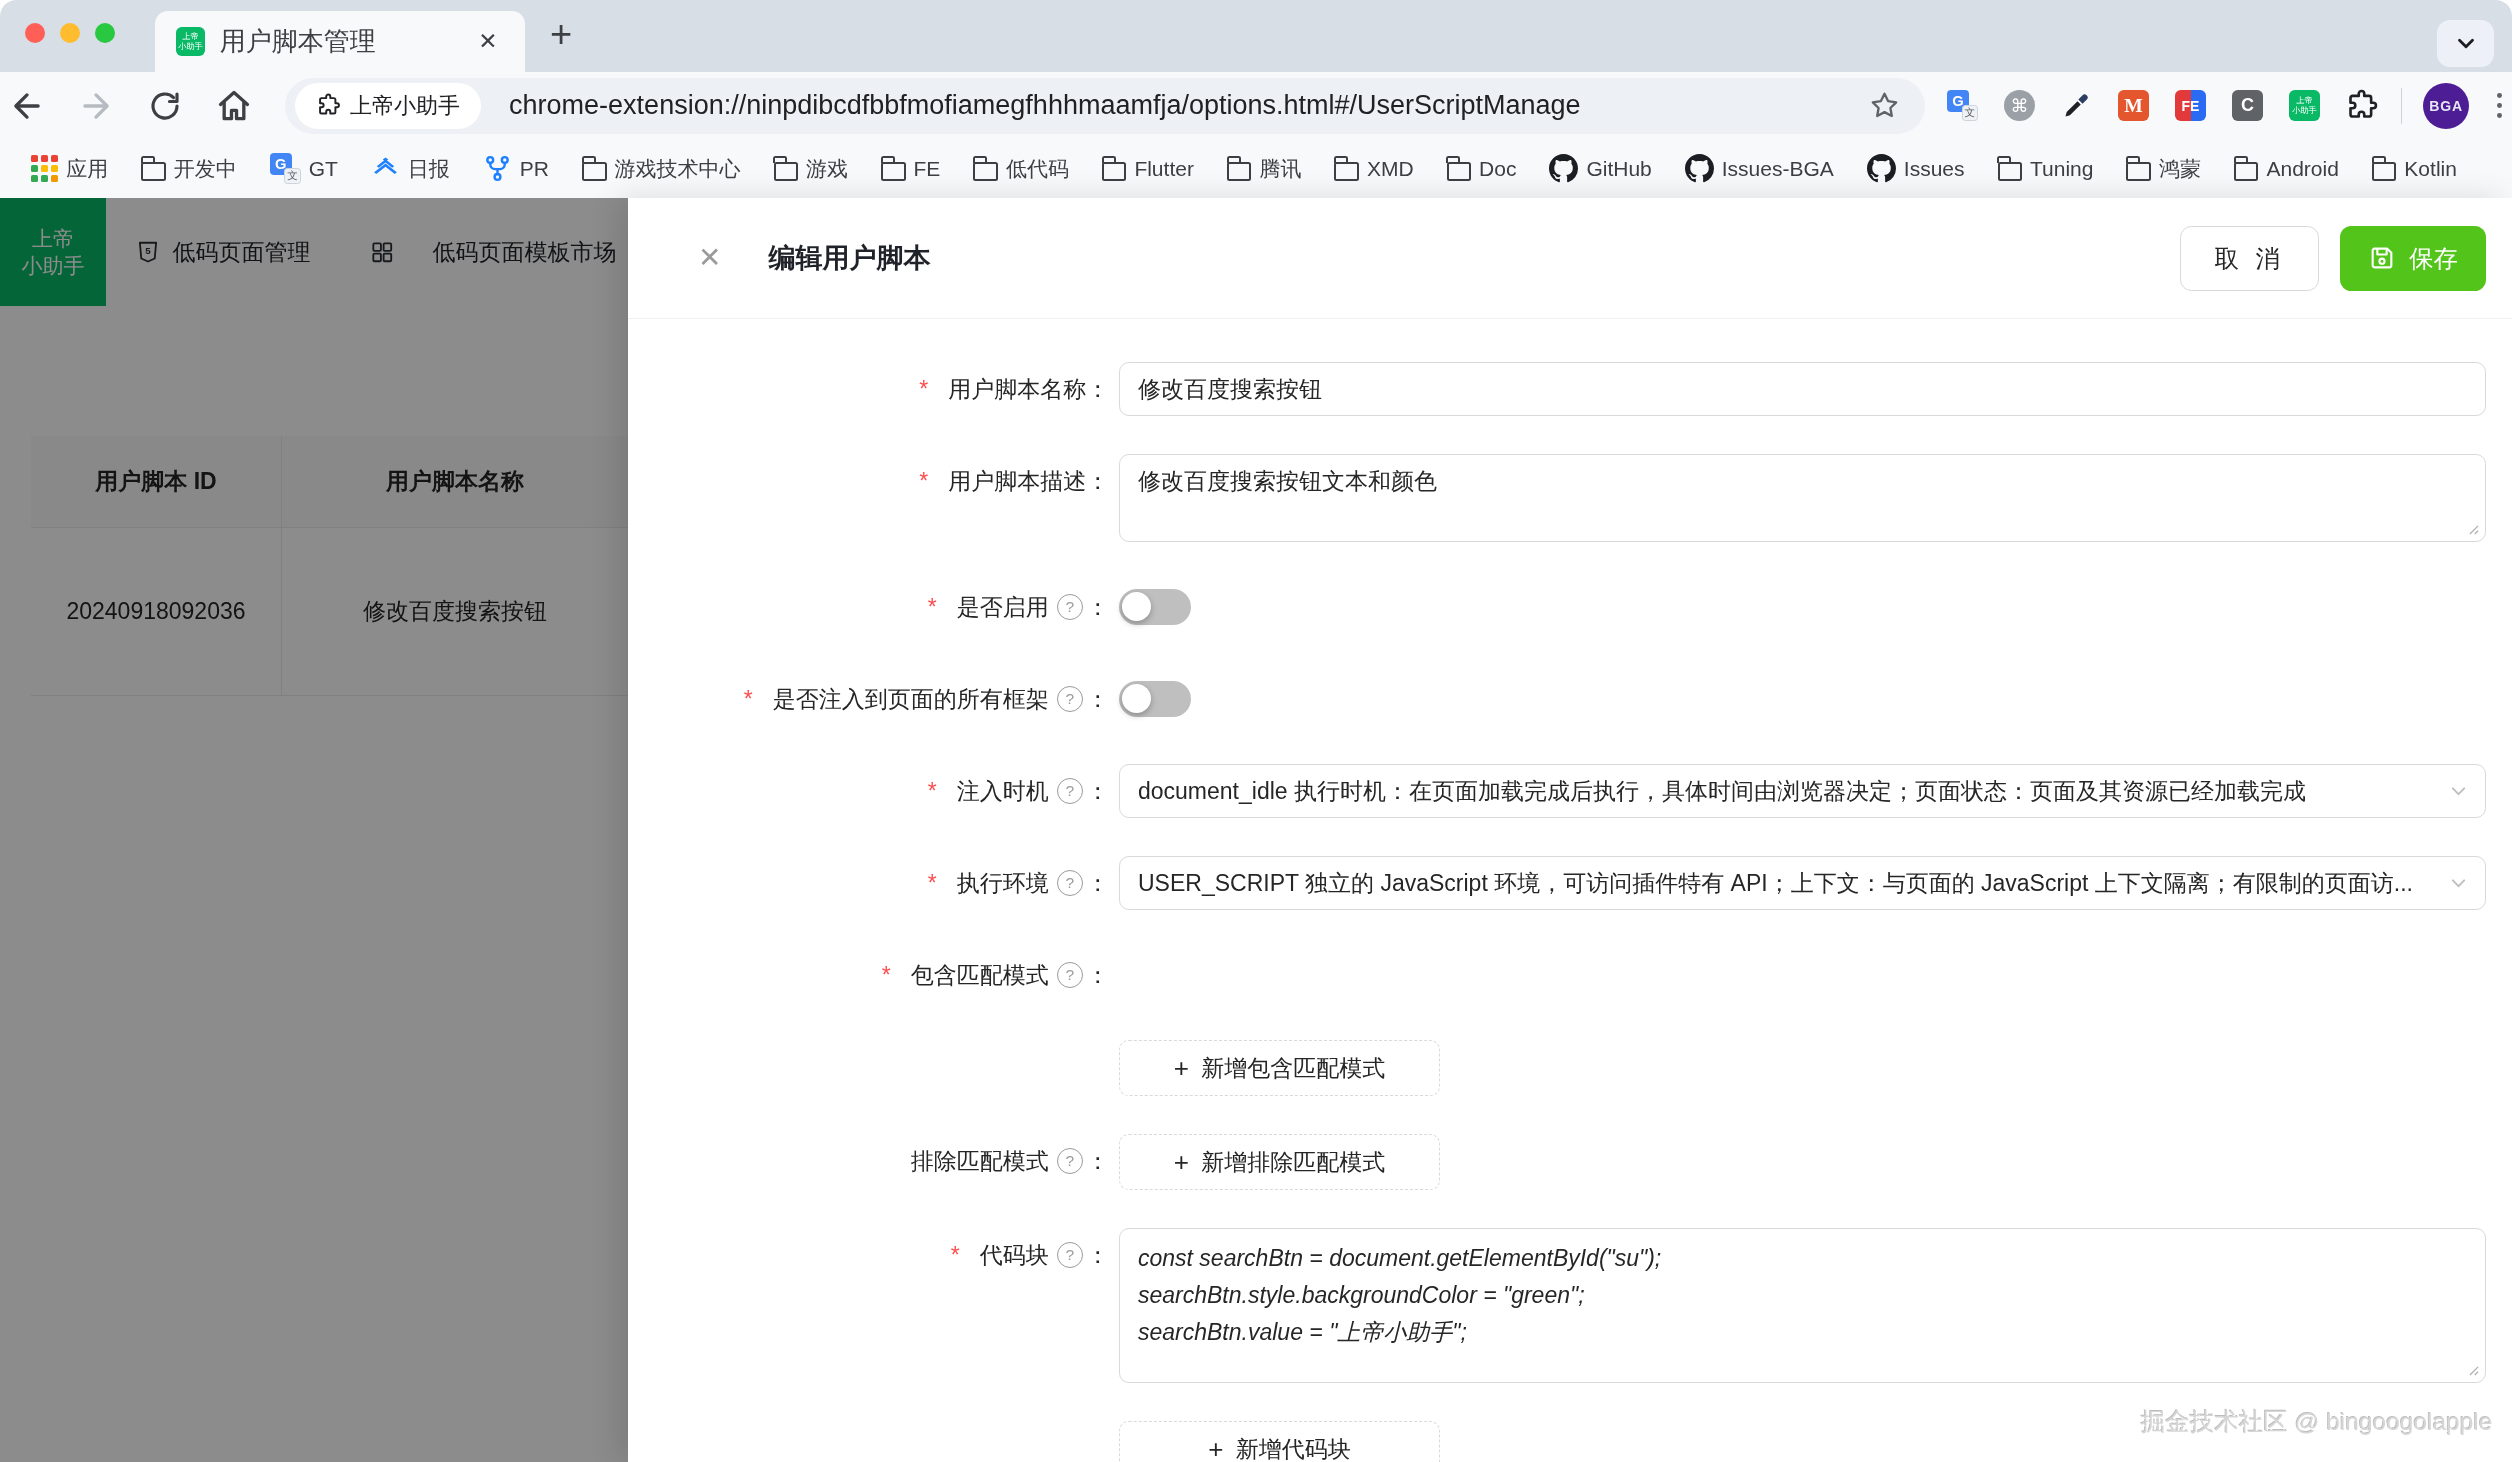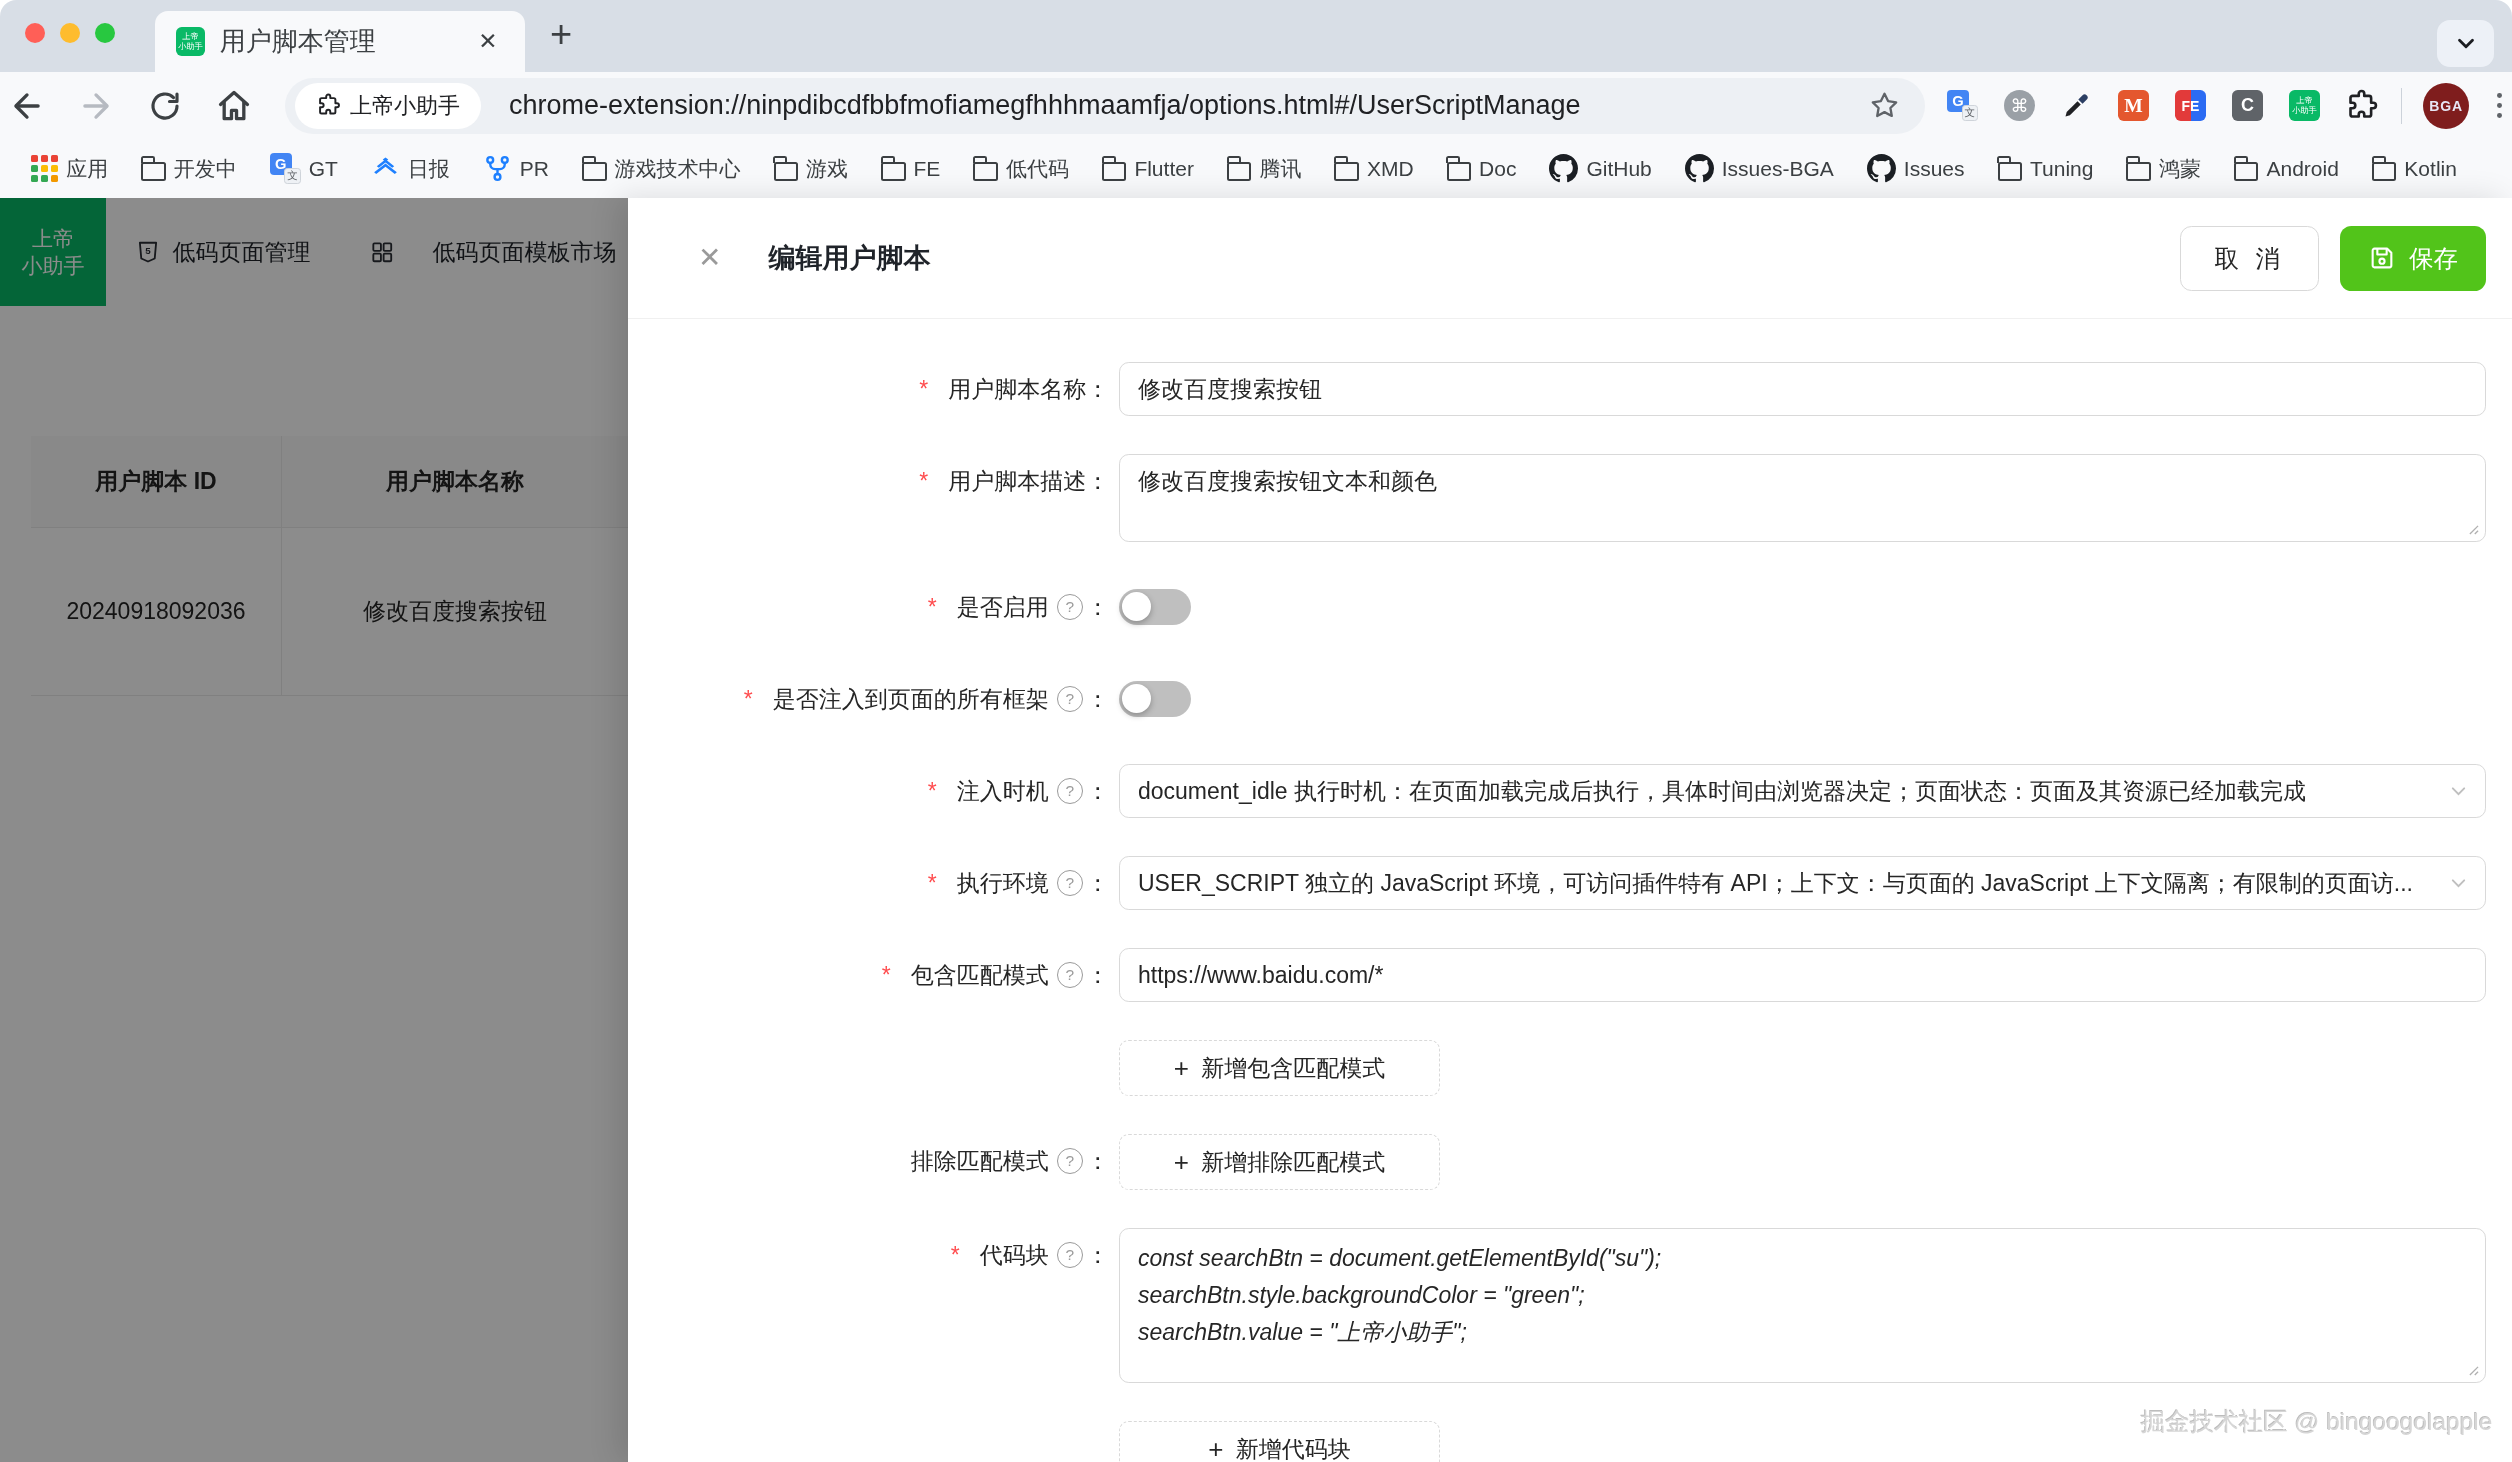--- a/index.html
+++ b/index.html
@@ -37,21 +37,21 @@
   .extbtn { width:36px; height:36px; display:grid; place-items:center; }
   .sq { width:31px; height:31px; border-radius:5.7px; color:#fff; display:grid; place-items:center; font-weight:700; }
   .sq.m  { background:#e4572e; font-family:"Liberation Serif",serif; font-size:19.6px; }
   .sq.fe { background:linear-gradient(90deg,#e23a3a 0 50%,#2b6bf3 50% 100%); font-size:14px; }
   .sq.c  { background:#5f6368; font-size:18px; }
   .sq.helper { background:#09b966; font-weight:400; font-size:8.2px; line-height:1.15;
                display:flex; flex-direction:column; align-items:center; justify-content:center; }
   .cmdcircle { width:31px; height:31px; border-radius:50%; background:#9aa0a6; color:#fff;
                display:grid; place-items:center; font-size:18px; }
   .sep { width:1.6px; height:36px; background:#ccd2da; }
-  .avatar { width:46px; height:46px; border-radius:50%; background:#7f1d1d; color:#e8e6f5;
+  .avatar { width:46px; height:46px; border-radius:50%; background:#4c1d95; color:#e8e6f5;
             display:grid; place-items:center; font-size:14px; font-weight:700; letter-spacing:0.8px; }
   .kebab { display:flex; flex-direction:column; gap:4.9px; padding:0 6.5px; }
   .kebab i { width:4.9px; height:4.9px; border-radius:50%; background:#5f6368; }
   
   .bookmarks { position:absolute; left:0; top:139px; right:0; height:59px; background:#f8f9fb;
                display:flex; align-items:center; gap:33px; padding:0 31px; }
   .bm { display:flex; align-items:center; gap:8px; font-size:21px; color:#3c4043; flex:0 0 auto; white-space:nowrap; }
   .ifolder { width:24.5px; height:19px; border:2.1px solid #3c4043; border-radius:2.5px; position:relative; margin-top:5.7px; flex:0 0 24.5px; }
   .ifolder::before { content:""; position:absolute; top:-8.2px; left:-2.1px; width:9.8px; height:5.7px;
                      border:2.1px solid #3c4043; border-bottom:none; border-radius:2.5px 2.5px 0 0; }
@@ -486,23 +486,20 @@
       </div>
     </div>
 
     <div class="frow">
       <div class="flabel">
         <span class="star">*</span>
         <span>包含匹配模式</span>
         <span class="help">?</span>
         <span>：</span>
       </div>
-      <div class="fctrl">
-        <div class="inp">https://www.baidu.com/*</div>
-      </div>
     </div>
 
     <div class="frow">
       <div class="flabel"></div>
       <div class="fctrl">
         <button class="dash">
           <span class="plus">+</span>
           <span>新增包含匹配模式</span>
         </button>
       </div>

